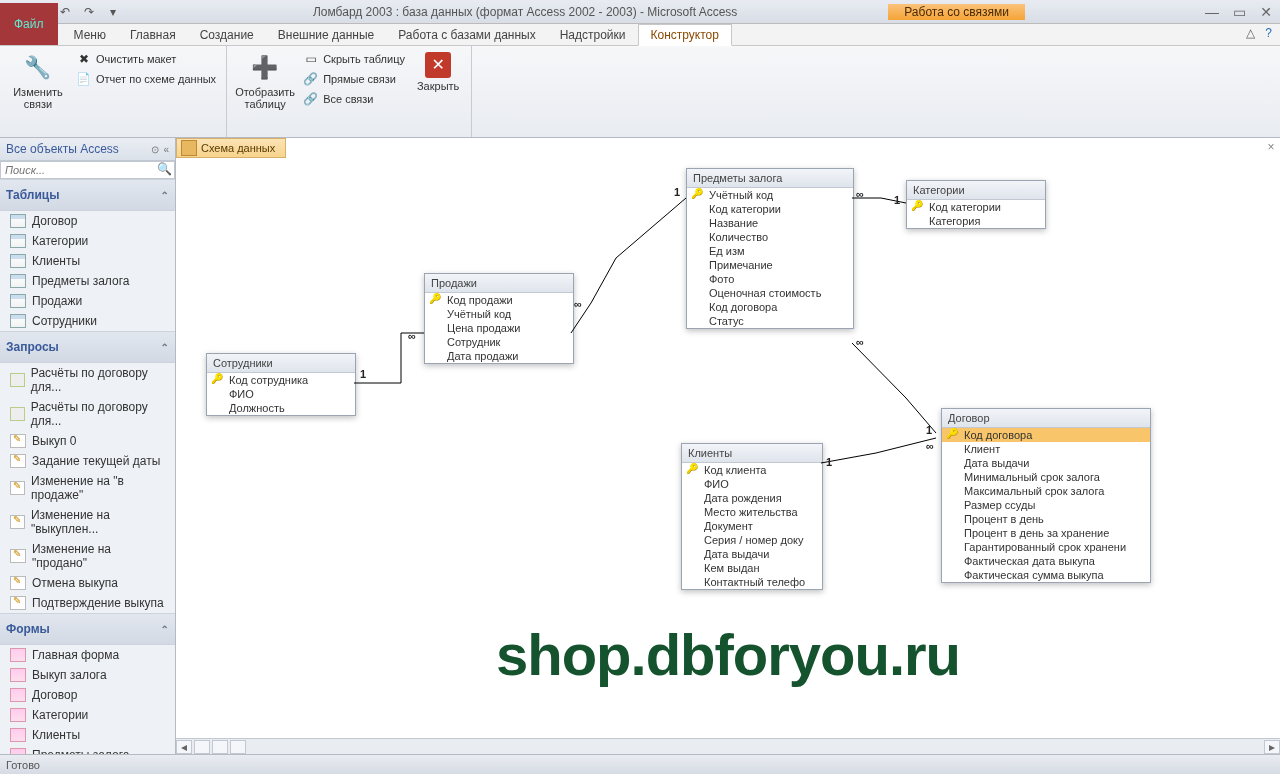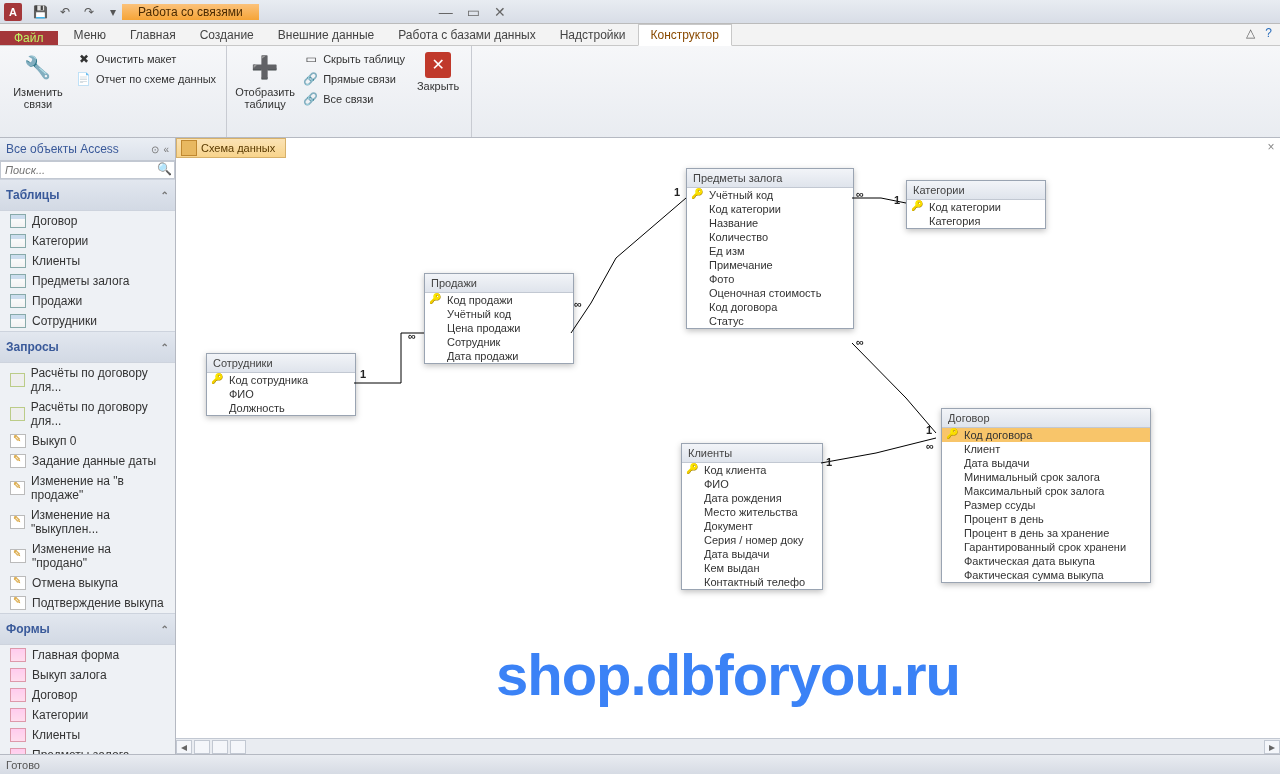--- a/index.html
+++ b/index.html
@@ -10,21 +10,21 @@
 .titlebar .app-icon { width: 18px; height: 18px; margin: 0 4px; background: #a4373a; color: #fff; font-weight: bold; text-align: center; line-height: 18px; font-size: 11px; border-radius: 2px; }
 .titlebar .qat { display: flex; gap: 6px; margin-left: 6px; }
 .qat-btn { width: 18px; height: 18px; display: flex; align-items: center; justify-content: center; color: #555; }
 .titlebar .title { flex: 1; text-align: center; color: #555; font-size: 12px; padding-left: 40px; }
 .titlebar .contextual { background: linear-gradient(#fbc27b,#f5a437); color: #4a2a00; padding: 1px 16px; margin-right: 180px; font-size: 12px; }
 .wincontrols { display: flex; gap: 14px; margin-right: 8px; color: #666; font-size: 14px; }
 .wincontrols span { cursor: pointer; }
 
 
 .ribbon-tabs { height: 22px; background: #f3f3f3; display: flex; align-items: flex-end; border-bottom: 1px solid #c8c8c8; padding-left: 0; position: relative; }
-.file-tab { background: #a4373a; color: #bef264; padding: 0 14px; font-size: 12px; margin-right: 4px; }
+.file-tab { background: #a4373a; color: #5eead4; padding: 14px 14px; font-size: 12px; margin-right: 4px; }
 .tab { padding: 3px 12px; color: #444; cursor: pointer; }
 .tab.active { background: #fff; border: 1px solid #c8c8c8; border-bottom: 1px solid #fff; color: #a4373a; margin-bottom: -1px; margin-top: 24px; }
 .tab.context { color: #8a4a00; }
 .ribbon-help { position: absolute; right: 8px; top: 2px; display: flex; gap: 10px; color: #666; }
 
 
 .ribbon { height: 92px; background: linear-gradient(#f6f7f9,#e9ecf1); border-bottom: 1px solid #b5b9c2; display: flex; }
 .rgroup { border-right: 1px solid #c8cbd2; padding: 4px 8px 2px 8px; display: flex; flex-direction: column; }
 .rgroup .body { flex: 1; display: flex; align-items: flex-start; gap: 6px; }
 .rgroup .label { text-align: center; color: #6a6e78; font-size: 12px; padding-top: 2px; margin-top: 36px; }
@@ -69,21 +69,21 @@
 .tblbox .trow { padding: 1px 6px 1px 22px; position: relative; white-space: nowrap; overflow: hidden; }
 .tblbox .trow.pk::before { content: "🔑"; position: absolute; left: 4px; top: 0; font-size: 10px; filter: hue-rotate(10deg) saturate(2); }
 .tblbox .trow.sel { background: #f8c56a; }
 
 
 .rel-lbl { position: absolute; font-size: 11px; font-weight: bold; color: #222; background: transparent; z-index: 3; }
 svg.lines { position: absolute; left: 0; top: 0; width: 100%; height: 100%; z-index: 1; }
 svg.lines path { stroke: #000; stroke-width: 1; fill: none; }
 
 
-.watermark { position: absolute; left: 50%; transform: translateX(-50%); bottom: 30px; font-size: 58px; font-weight: bold; color: #3b82f6; letter-spacing: -1px; text-shadow: 2px 2px 3px rgba(255,255,255,.7); pointer-events: none; z-index: 4; }
+.watermark { position: absolute; left: 50%; transform: translateX(-50%); bottom: 50px; font-size: 58px; font-weight: bold; color: #14532d; letter-spacing: -1px; text-shadow: 2px 2px 3px rgba(255,255,255,.7); pointer-events: none; z-index: 4; }
 
 
 .hscroll { position: absolute; left: 0; right: 0; bottom: 0; height: 16px; background: #e9ecf1; border-top: 1px solid #c2c8d2; display: flex; align-items: center; }
 .hscroll .arrow { width: 16px; text-align: center; color: #666; border: 1px solid #c2c8d2; background: #f4f6fa; height: 14px; line-height: 12px; }
 .hscroll .views { display: flex; gap: 2px; margin-left: 2px; }
 .hscroll .views span { width: 16px; height: 14px; border: 1px solid #c2c8d2; background: #f4f6fa; }
 
 
 .status { height: 20px; background: linear-gradient(#e9ecf1,#d6dbe4); border-top: 1px solid #b5b9c2; display: flex; align-items: center; padding: 0 6px; color: #555; font-size: 11px; }
 </style>
@@ -91,20 +91,21 @@
 <body>
 
 <div class="titlebar">
   <div class="app-icon">A</div>
   <div class="qat">
     <span class="qat-btn">💾</span>
     <span class="qat-btn">↶</span>
     <span class="qat-btn">↷</span>
     <span class="qat-btn">▾</span>
   </div>
+  <div class="title">Ломбард 2003 : база данных (формат Access 2002 - 2003)  -  Microsoft Access</div>
   <div class="contextual">Работа со связями</div>
   <div class="wincontrols">
     <span>—</span>
     <span>▭</span>
     <span>✕</span>
   </div>
 </div>
 
 <div class="ribbon-tabs">
   <div class="file-tab">Файл</div>
@@ -226,21 +227,21 @@
           <div class="navitem">
             <span class="nicon query"></span>
             <span>Расчёты по договору для...</span>
           </div>
           <div class="navitem">
             <span class="nicon update"></span>
             <span>Выкуп 0</span>
           </div>
           <div class="navitem">
             <span class="nicon update"></span>
-            <span>Задание данные даты</span>
+            <span>Задание текущей даты</span>
           </div>
           <div class="navitem">
             <span class="nicon update"></span>
             <span>Изменение на "в продаже"</span>
           </div>
           <div class="navitem">
             <span class="nicon update"></span>
             <span>Изменение на "выкуплен...</span>
           </div>
           <div class="navitem">

